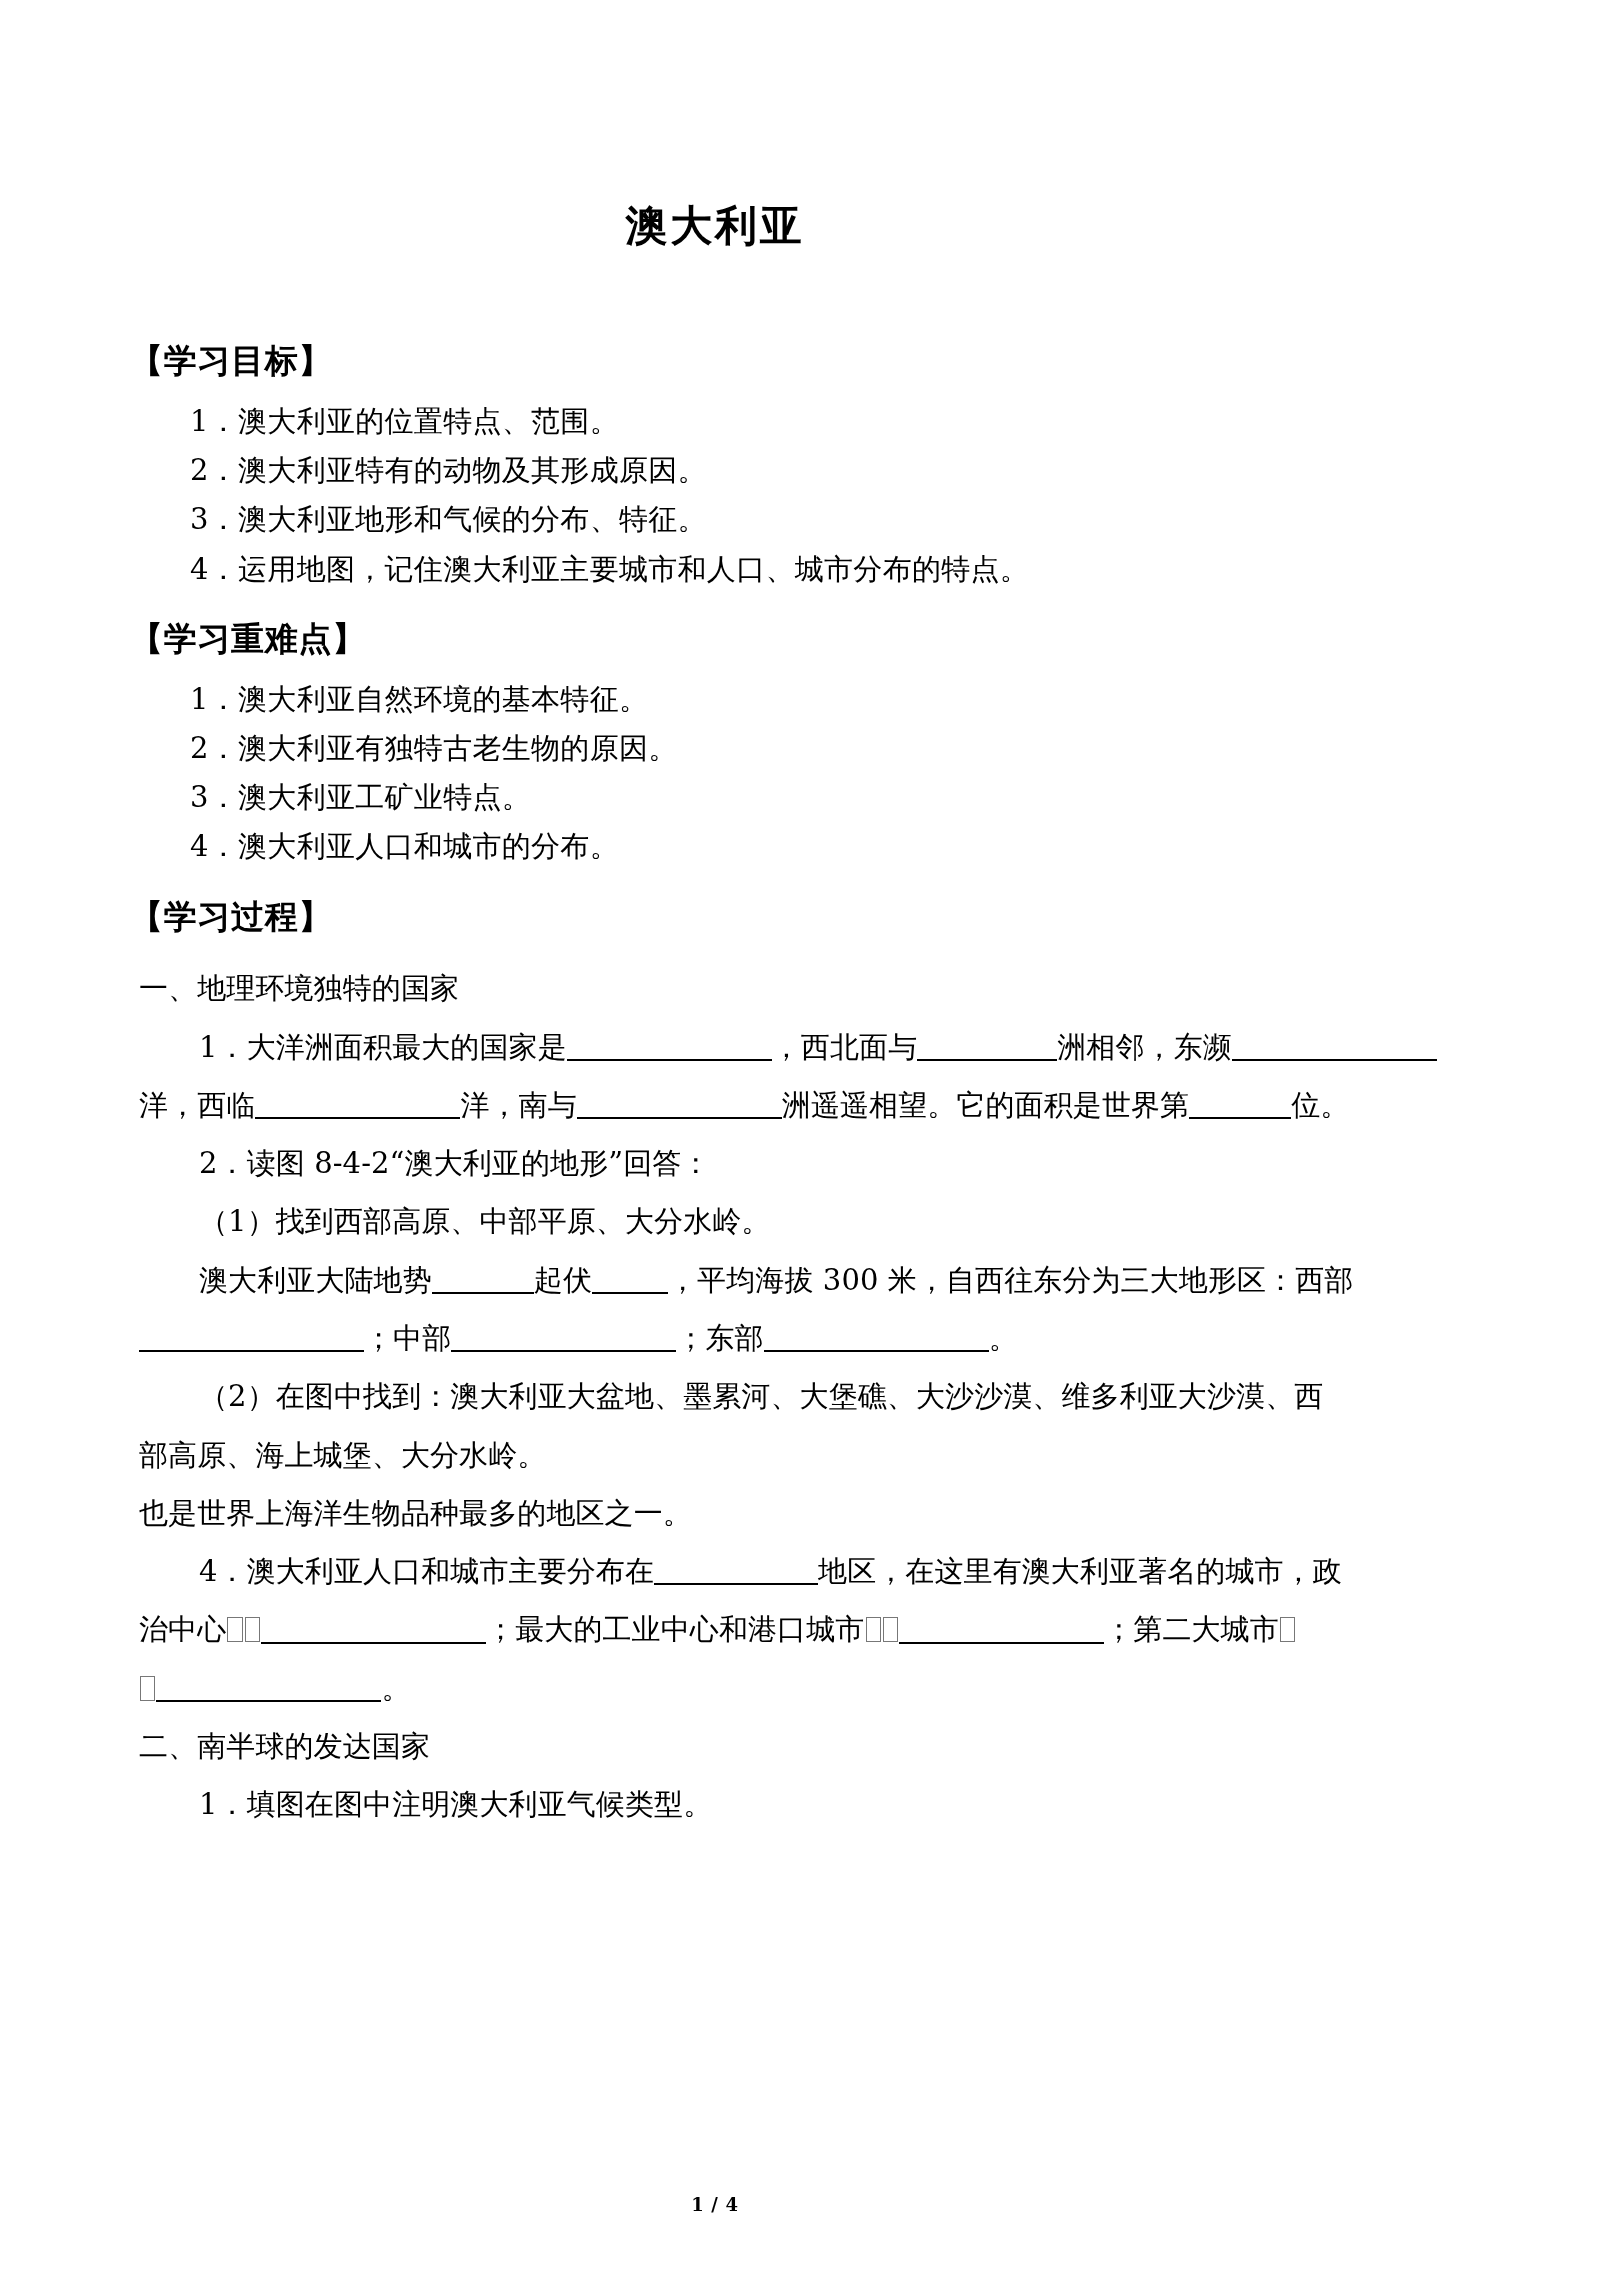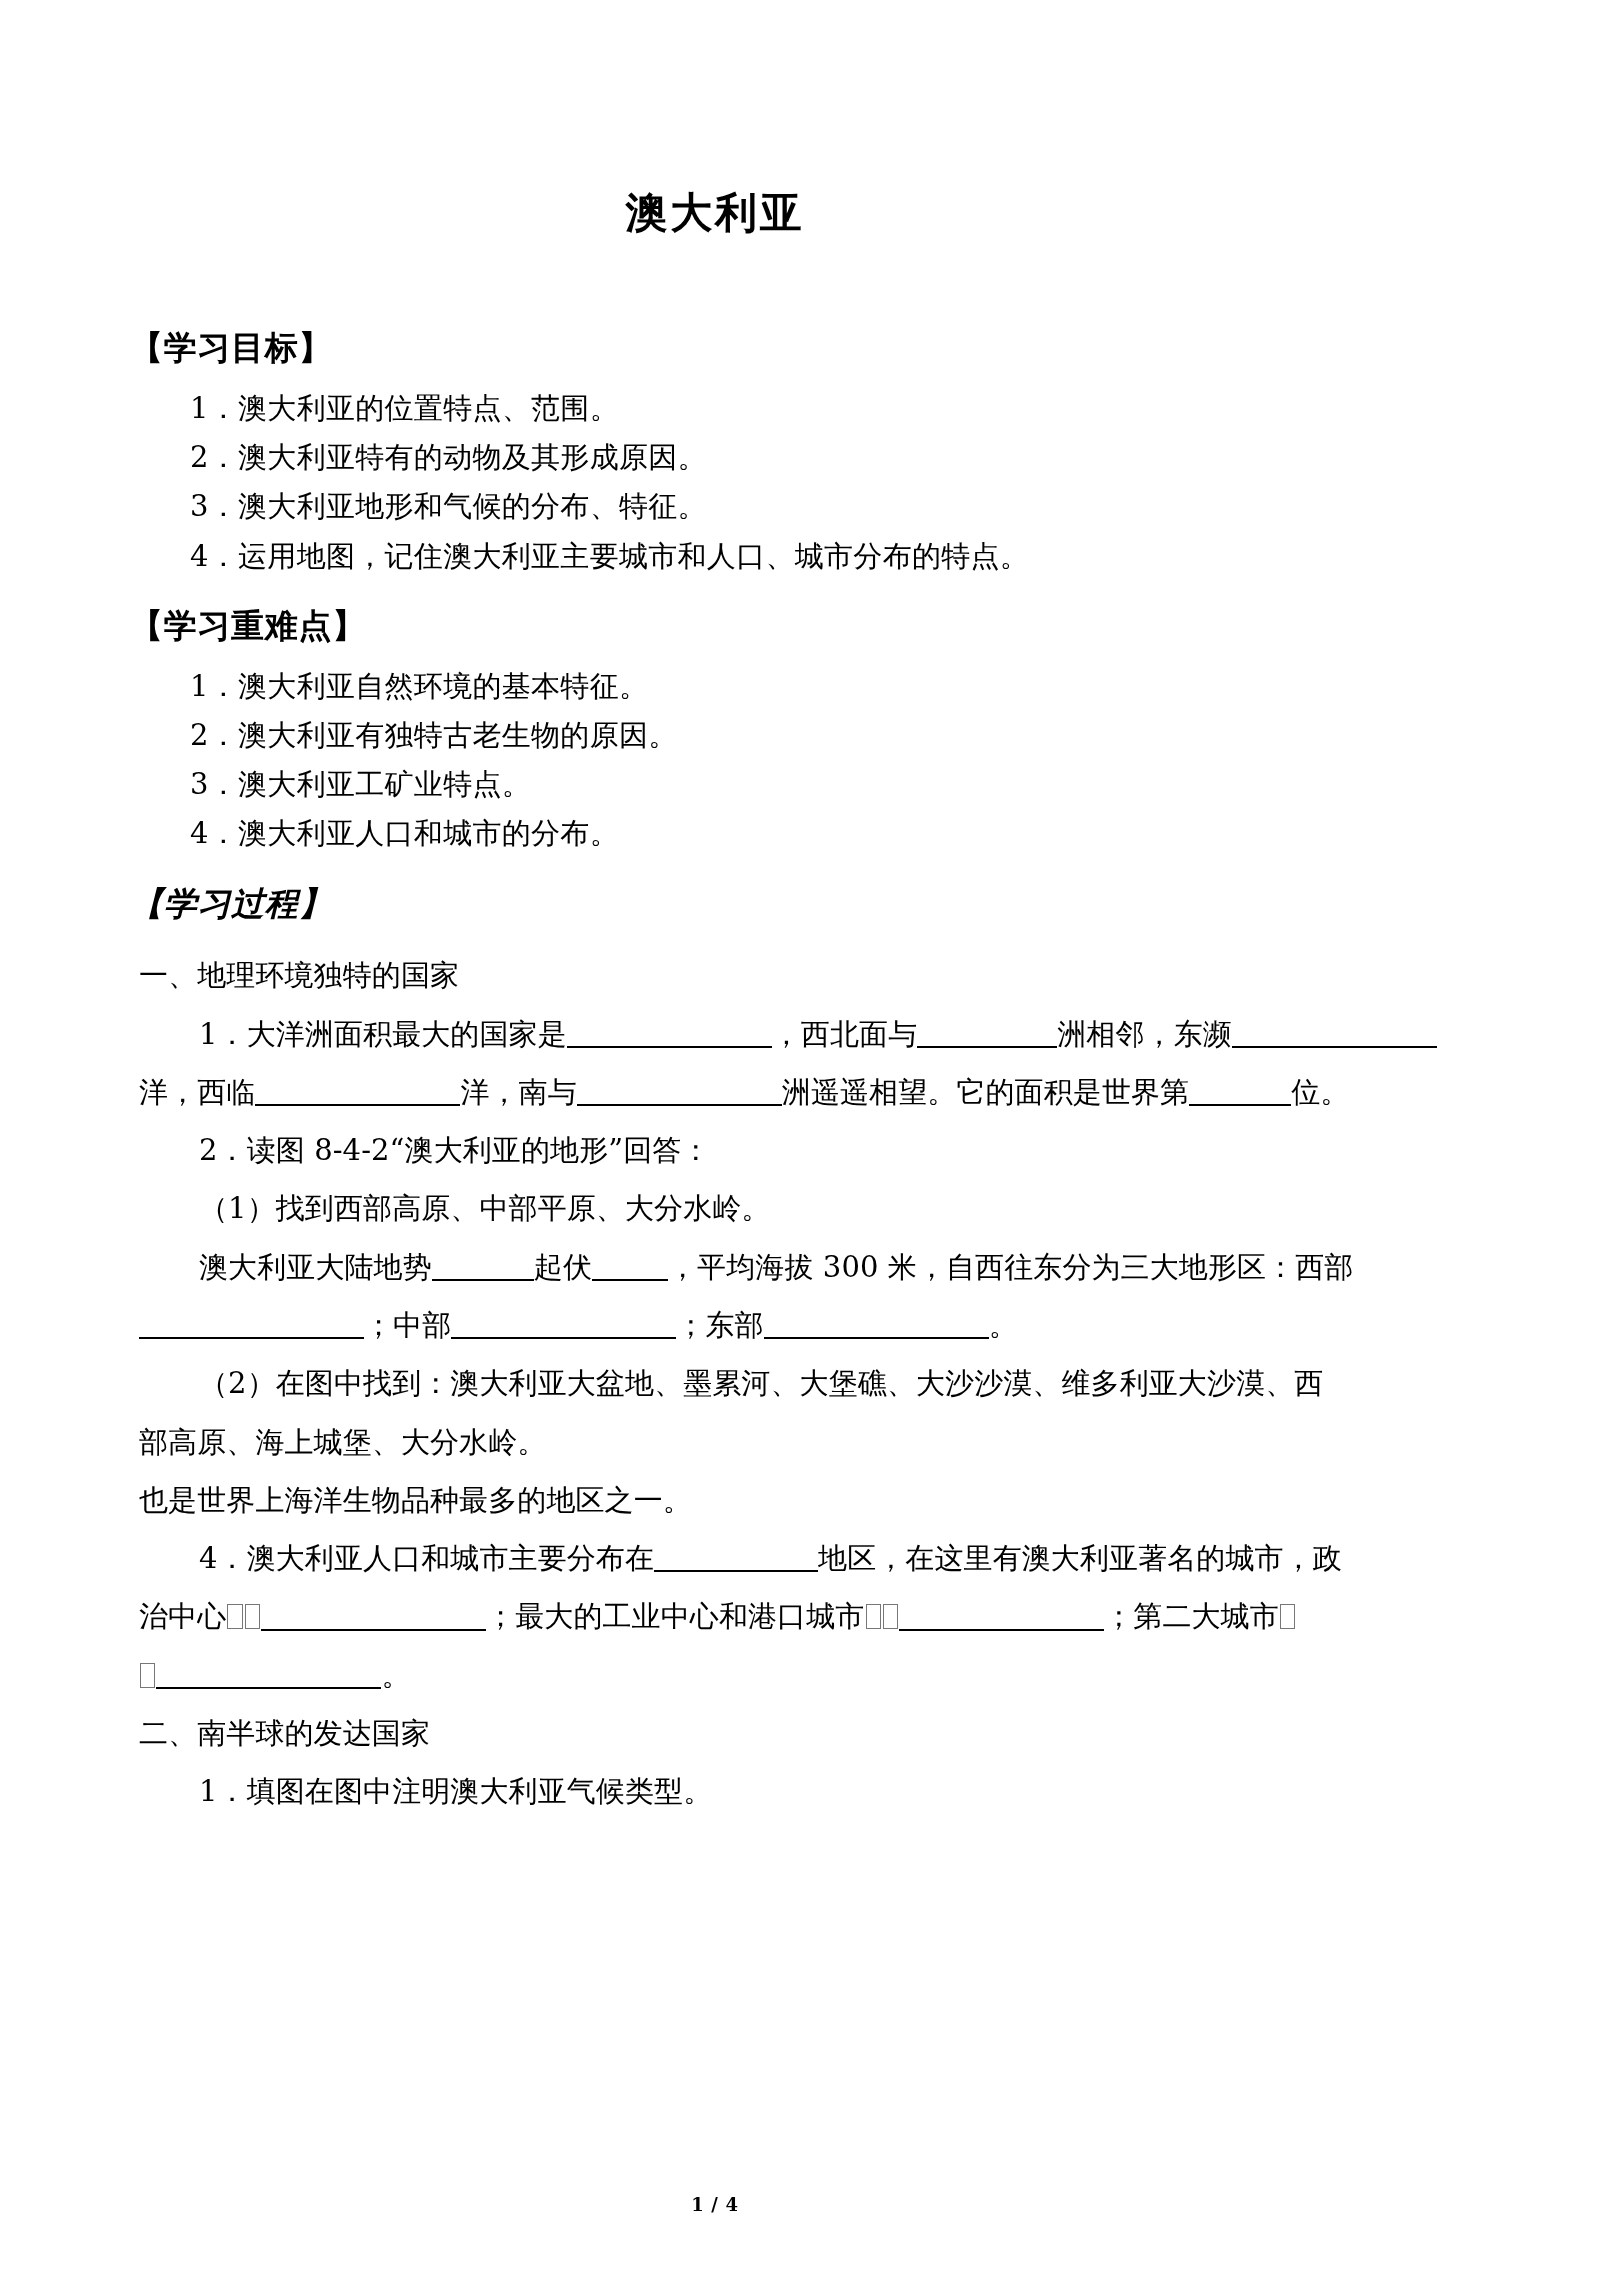--- a/index.html
+++ b/index.html
@@ -13,41 +13,41 @@
     font-family: "DejaVu Serif", "Liberation Serif", serif;
     color: #000000;
     position: relative;
     overflow: hidden;
   }
   .page {
     position: relative;
     width: 1430px;
     height: 2295px;
     box-sizing: border-box;
-    padding: 3px 130px;
+    padding: 16px 130px;
   }
   .doc-title {
     text-align: center;
     font-size: 42px;
     font-weight: bold;
     letter-spacing: 2.7px;
     margin: 0;
     padding-top: 185px;
     line-height: 1.2;
   }
   .section-header {
     font-size: 33px;
     font-weight: bold;
     letter-spacing: 0.7px;
     line-height: 1.25;
     margin: 0;
   }
   .sh-goals { padding-top: 89px; }
   .sh-keypoints { padding-top: 24.5px; }
-  .sh-process { padding-top: 24.5px; font-style: italic; }
+  .sh-process { padding-top: 24.5px; }
 
   .list {
     margin: 0;
     padding: 0;
     list-style: none;
   }
   .list-item {
     font-size: 29px;
     line-height: 1.70;
     padding-left: 60px;

